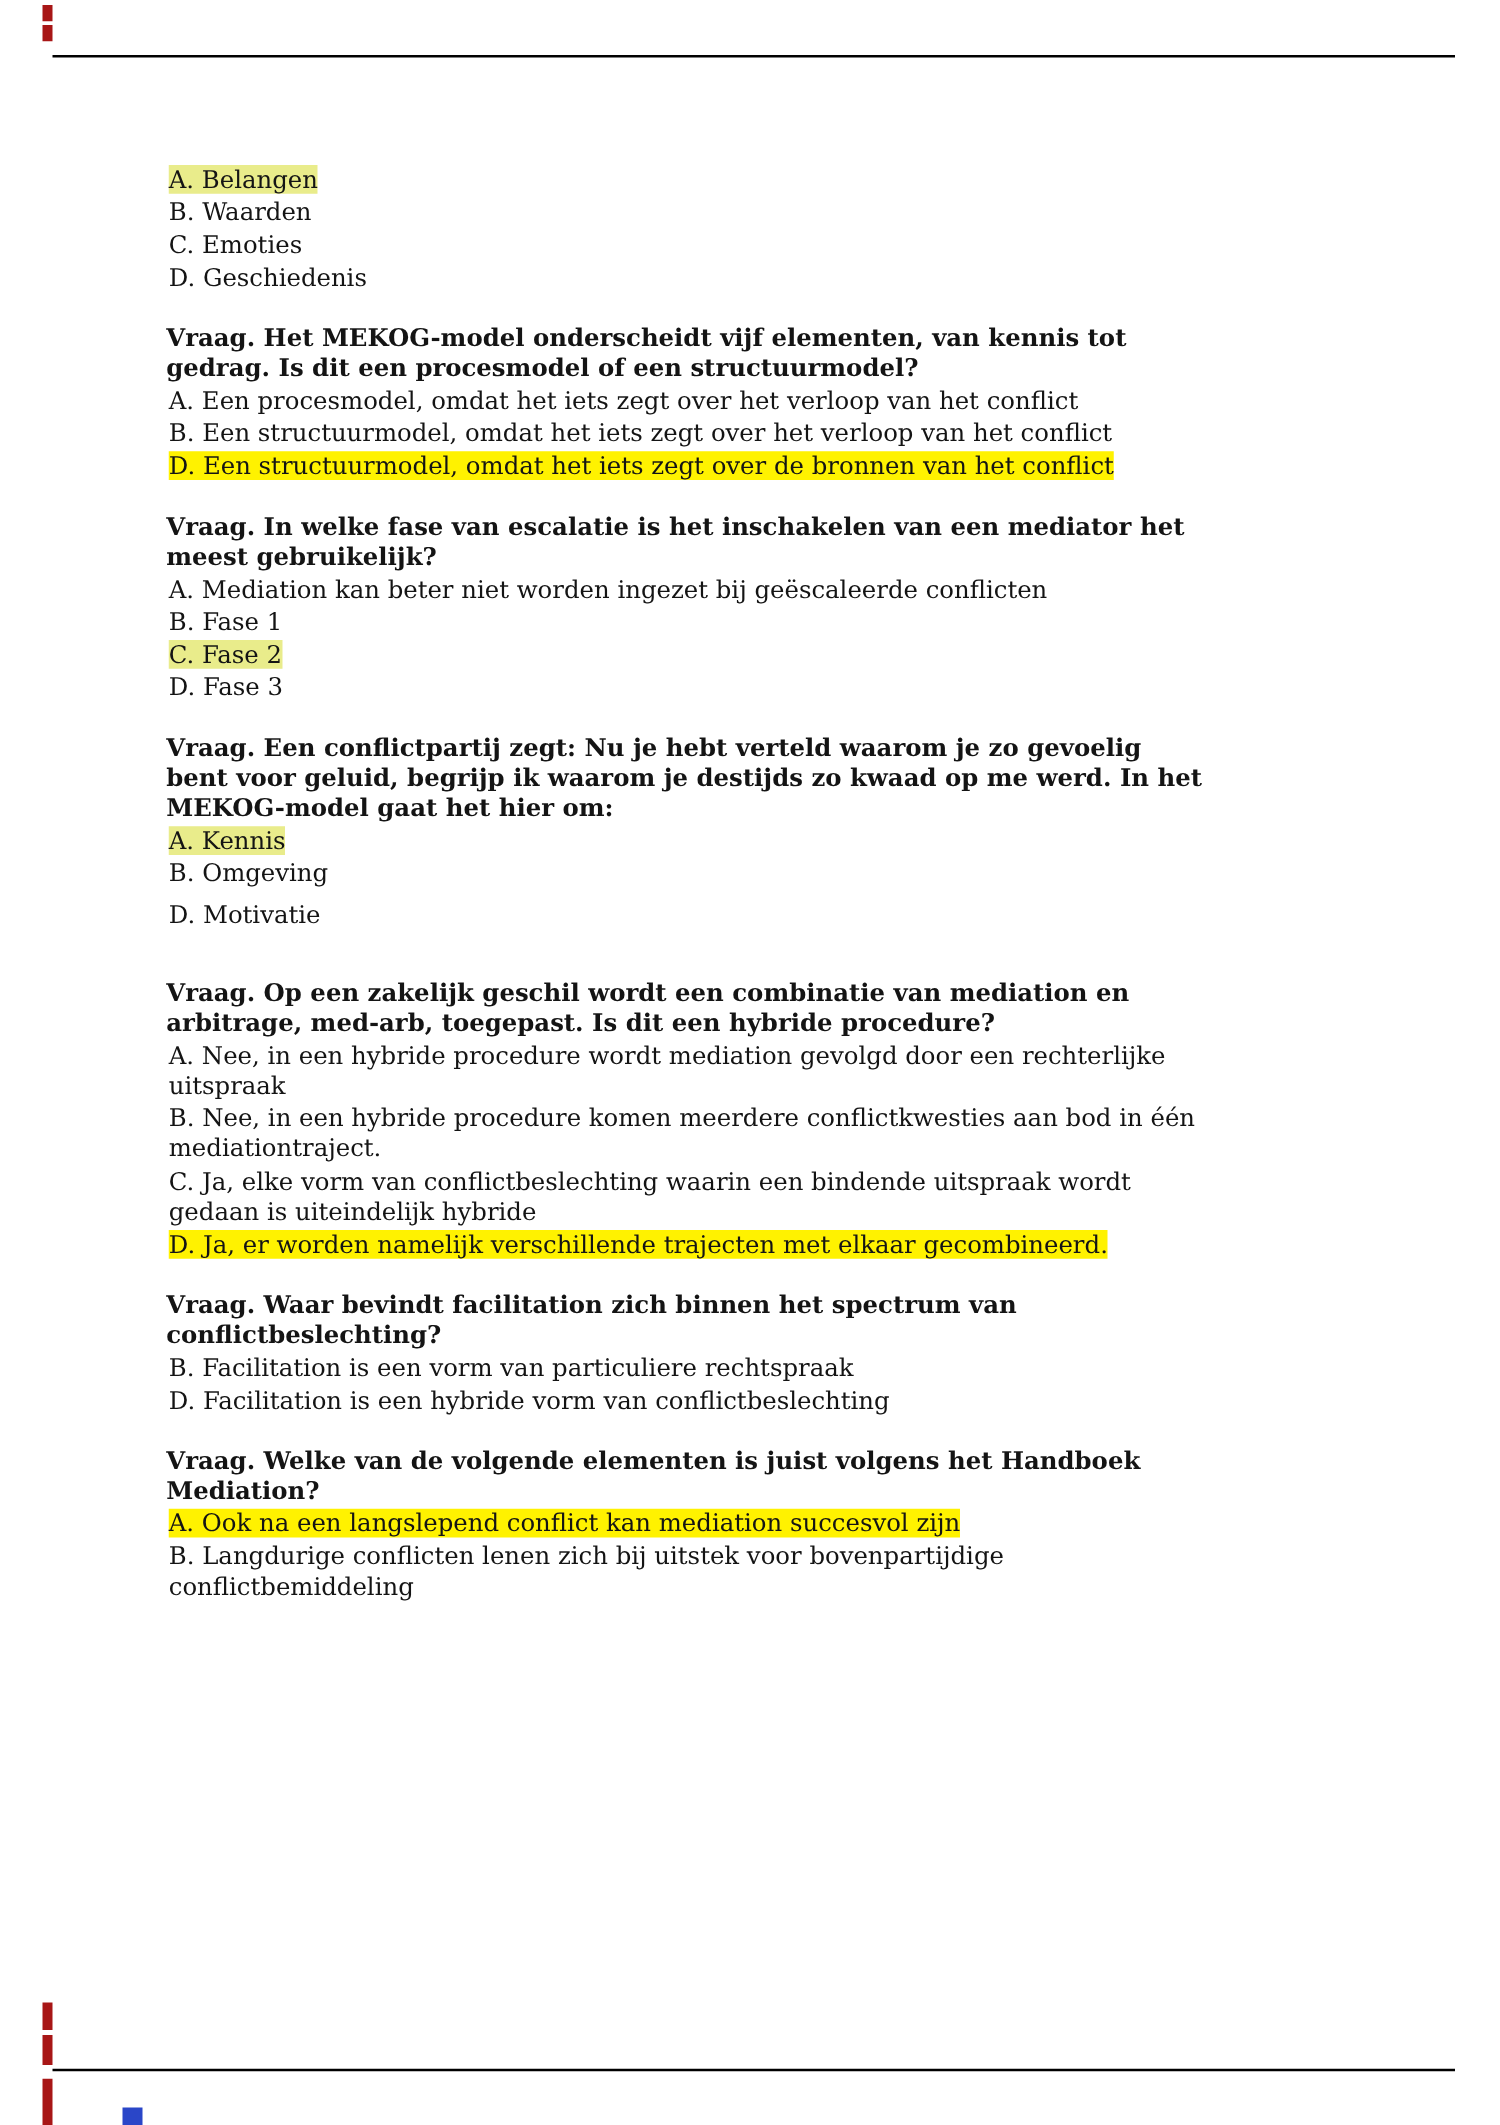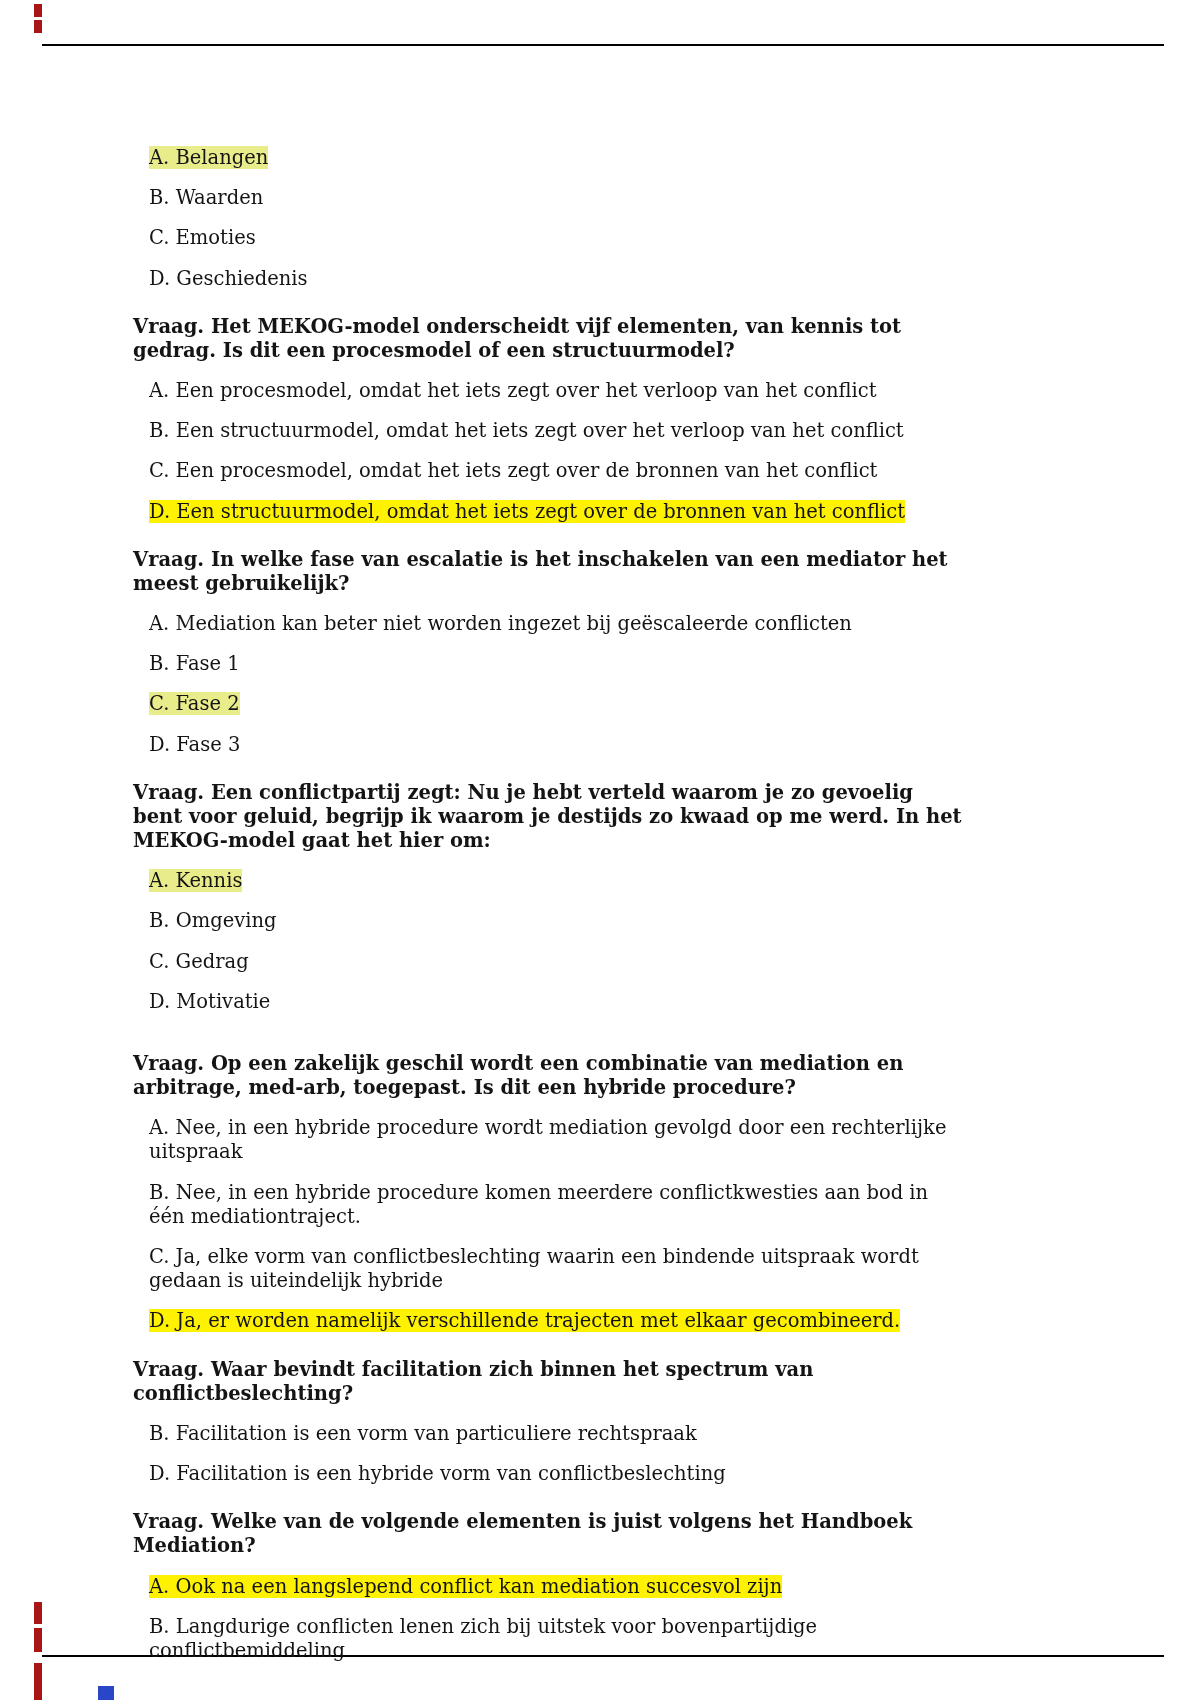--- a/index.html
+++ b/index.html
@@ -43,21 +43,21 @@
     margin: 0 0 24px 0;
   }
   .question.gap-lg {
     margin-top: 38px;
   }
   .q {
     font-weight: bold;
     margin: 0;
   }
   .opt {
-    margin: 16px;
+    margin: 2px;
   }
   .opt.spaced {
     margin-top: 9px;
   }
   .opt-text.hl-yellow {
     background: var(--hl-yellow);
   }
   .opt-text.hl-pale {
     background: var(--hl-pale);
   }
@@ -81,37 +81,35 @@
     <p class="opt"><span class="opt-text hl-pale">A. Belangen</span></p>
     <p class="opt"><span class="opt-text">B. Waarden</span></p>
     <p class="opt"><span class="opt-text">C. Emoties</span></p>
     <p class="opt"><span class="opt-text">D. Geschiedenis</span></p>
   </section>
 
   <section class="question">
     <p class="q">Vraag. Het MEKOG-model onderscheidt vijf elementen, van kennis tot gedrag. Is dit een procesmodel of een structuurmodel?</p>
     <p class="opt"><span class="opt-text">A. Een procesmodel, omdat het iets zegt over het verloop van het conflict</span></p>
     <p class="opt"><span class="opt-text">B. Een structuurmodel, omdat het iets zegt over het verloop van het conflict</span></p>
-    <p class="opt"><span class="opt-text">C. Een procesmodel, omdat het iets zegt over de bronnen van het conflict</span></p>
     <p class="opt"><span class="opt-text hl-yellow">D. Een structuurmodel, omdat het iets zegt over de bronnen van het conflict</span></p>
   </section>
 
   <section class="question">
     <p class="q">Vraag. In welke fase van escalatie is het inschakelen van een mediator het meest gebruikelijk?</p>
     <p class="opt"><span class="opt-text">A. Mediation kan beter niet worden ingezet bij geëscaleerde conflicten</span></p>
     <p class="opt"><span class="opt-text">B. Fase 1</span></p>
     <p class="opt"><span class="opt-text hl-pale">C. Fase 2</span></p>
     <p class="opt"><span class="opt-text">D. Fase 3</span></p>
   </section>
 
   <section class="question">
     <p class="q">Vraag. Een conflictpartij zegt: Nu je hebt verteld waarom je zo gevoelig bent voor geluid, begrijp ik waarom je destijds zo kwaad op me werd. In het MEKOG-model gaat het hier om:</p>
     <p class="opt"><span class="opt-text hl-pale">A. Kennis</span></p>
     <p class="opt"><span class="opt-text">B. Omgeving</span></p>
-    <p class="opt"><span class="opt-text">C. Gedrag</span></p>
     <p class="opt spaced"><span class="opt-text">D. Motivatie</span></p>
   </section>
 
   <section class="question gap-lg">
     <p class="q">Vraag. Op een zakelijk geschil wordt een combinatie van mediation en arbitrage, med-arb, toegepast. Is dit een hybride procedure?</p>
     <p class="opt"><span class="opt-text">A. Nee, in een hybride procedure wordt mediation gevolgd door een rechterlijke uitspraak</span></p>
     <p class="opt"><span class="opt-text">B. Nee, in een hybride procedure komen meerdere conflictkwesties aan bod in één mediationtraject.</span></p>
     <p class="opt"><span class="opt-text">C. Ja, elke vorm van conflictbeslechting waarin een bindende uitspraak wordt gedaan is uiteindelijk hybride</span></p>
     <p class="opt"><span class="opt-text hl-yellow">D. Ja, er worden namelijk verschillende trajecten met elkaar gecombineerd.</span></p>
   </section>

